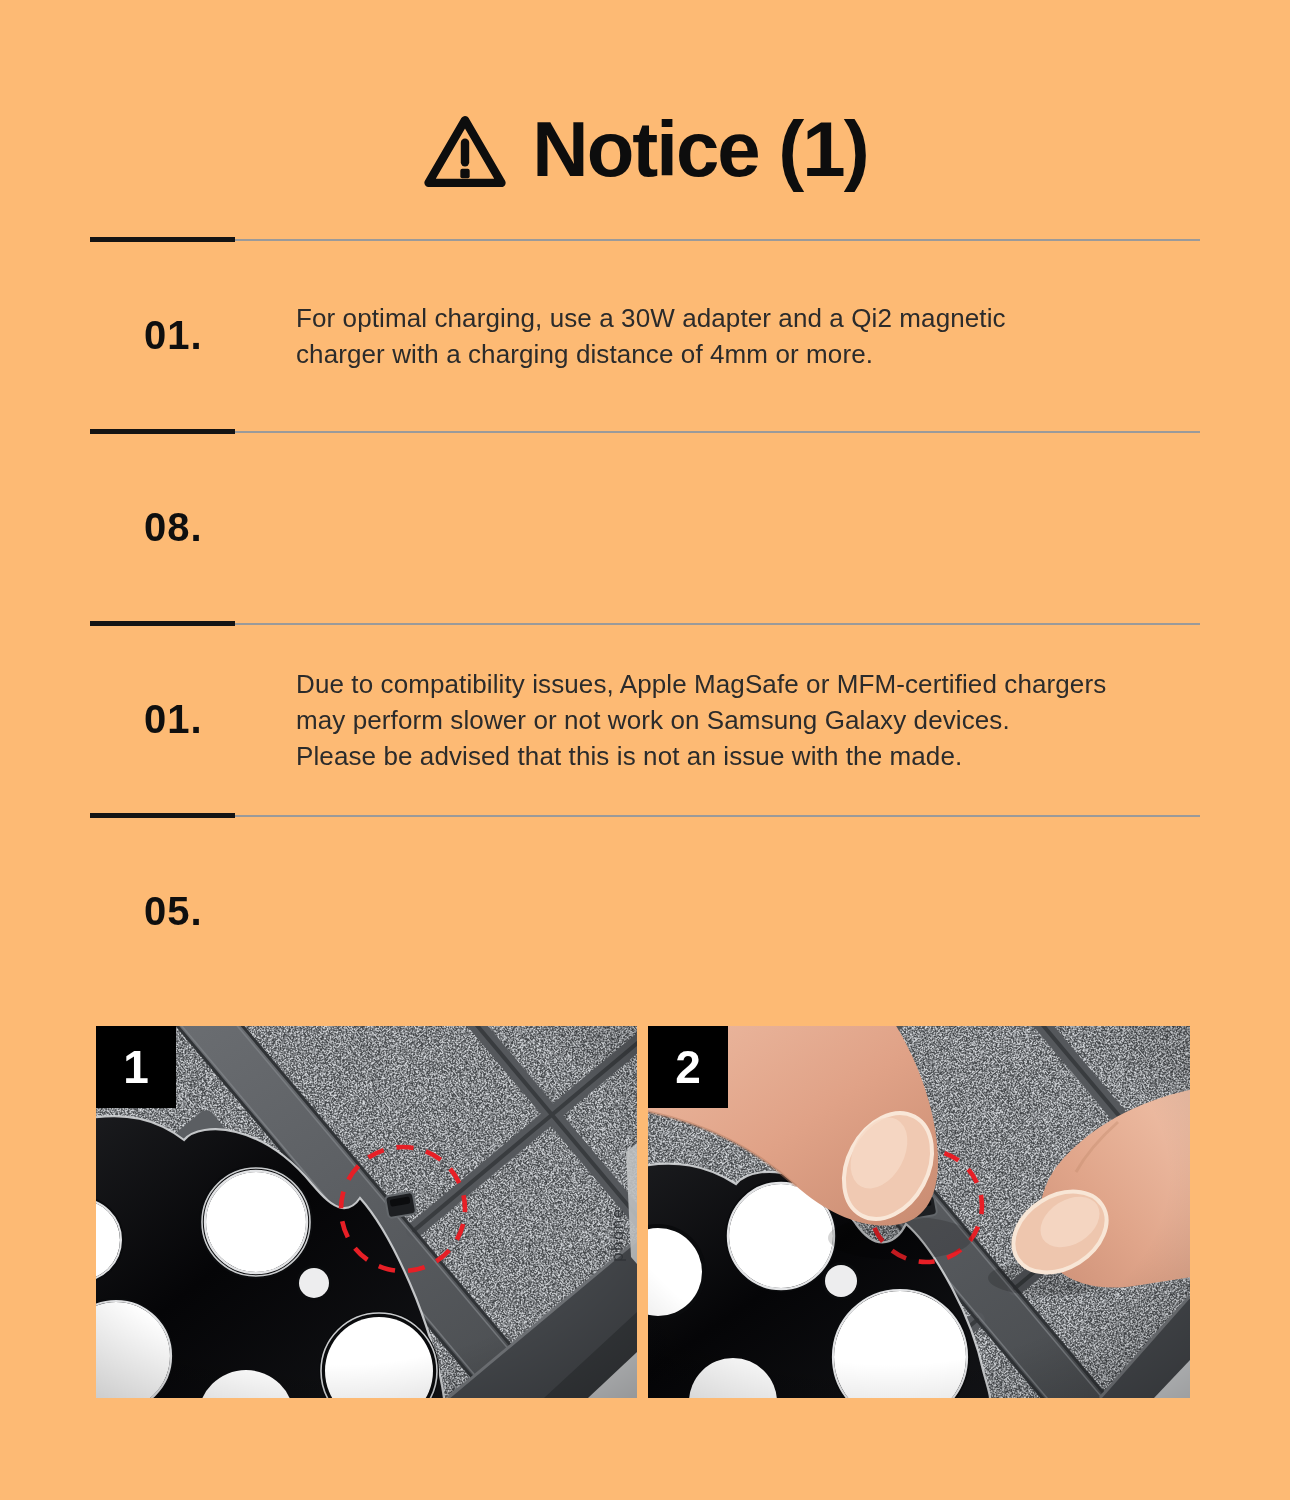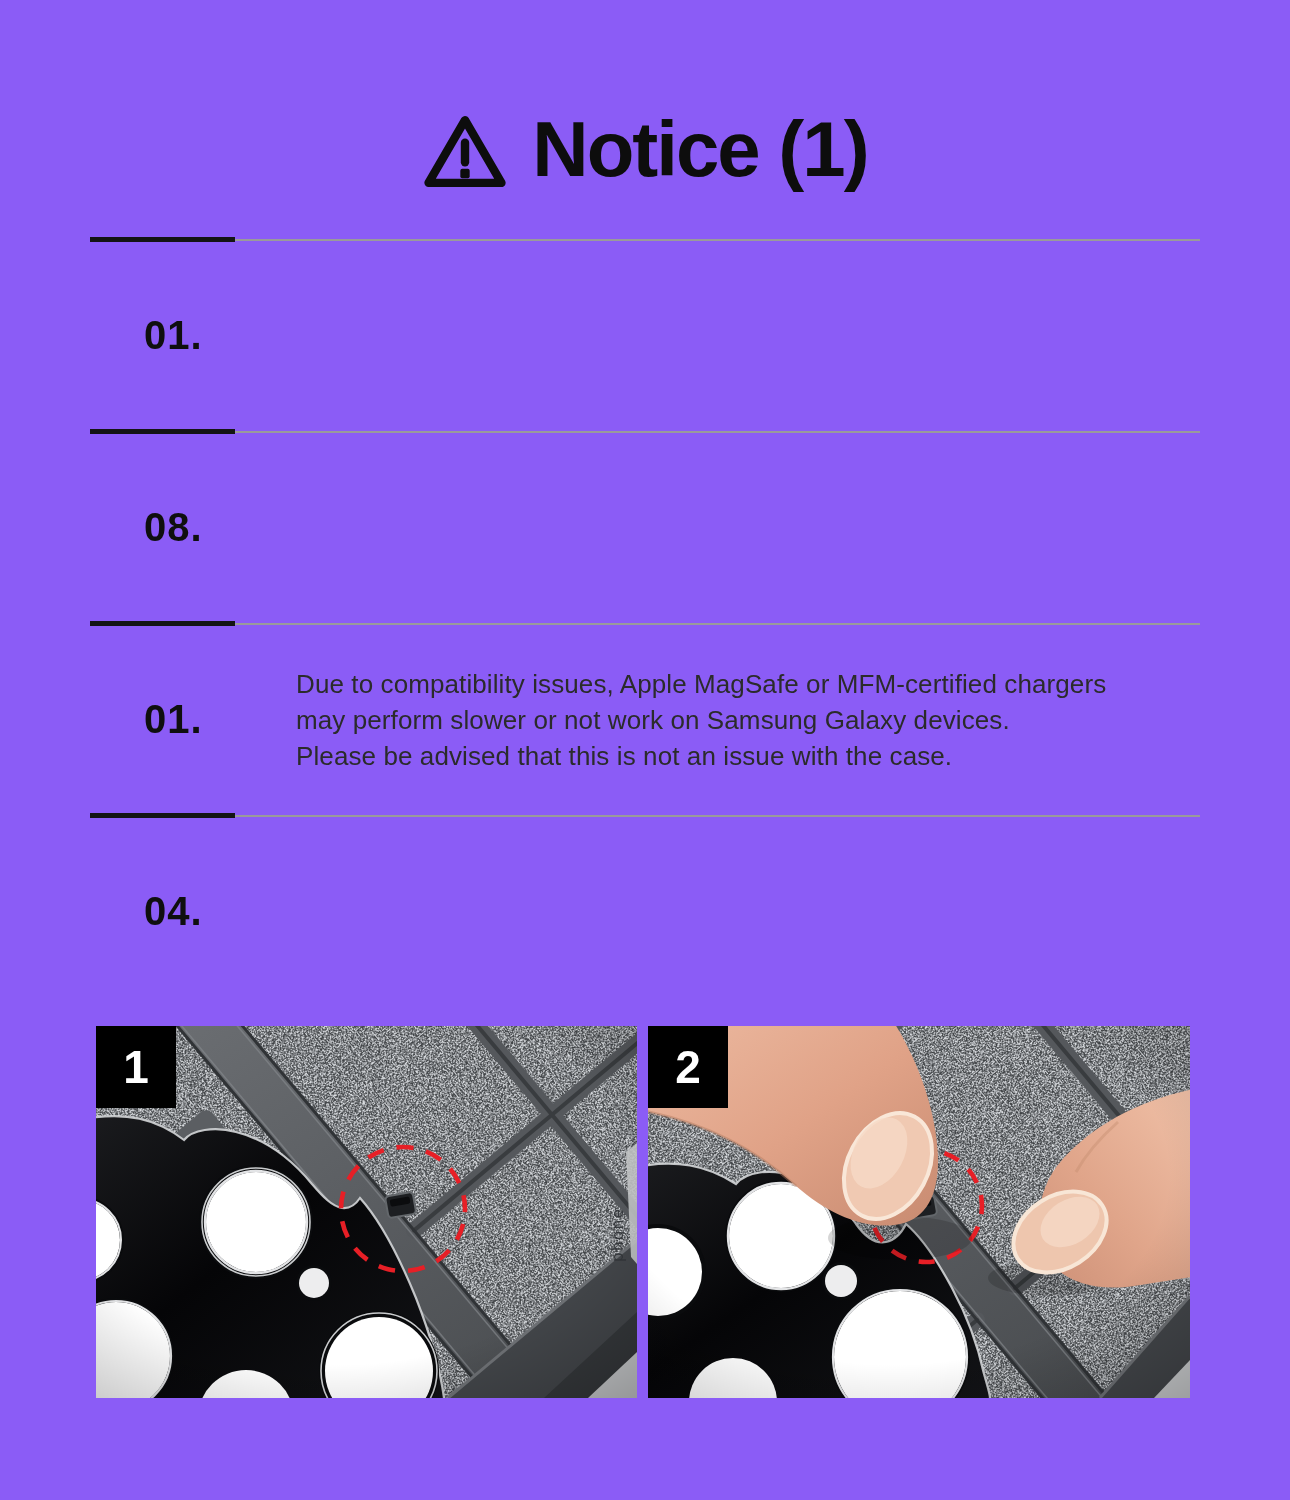--- a/index.html
+++ b/index.html
@@ -1,16 +1,16 @@
 <!DOCTYPE html>
 <html><head>
 <meta charset="utf-8">
 <style>
   html,body{margin:0;padding:0;background:#fff;}
-  .page{width:1290px;height:1500px;background:#8b5cf6;position:relative;overflow:hidden;
+  .page{width:1290px;height:1500px;background:#fdba74;position:relative;overflow:hidden;
         font-family:"Liberation Sans","DejaVu Sans",sans-serif;}
 
   
   .title-row{height:237px;box-sizing:border-box;padding-top:60px;
              display:flex;align-items:center;justify-content:center;gap:24px;}
   .warn-wrap svg{display:block;width:86px;height:78px;margin-top:6px;}
   .page-title{font-size:78px;font-weight:800;letter-spacing:-2px;color:#0d0d0d;margin:0;line-height:1;}
 
   
   .row{padding:0 90px;}
@@ -48,20 +48,22 @@
     <h1 class="page-title">Notice (1)</h1>
   </header>
 
   <section class="row">
     <div class="divider">
         <span class="d-black"></span>
         <span class="d-gray"></span>
       </div>
     <div class="row-body">
       <div class="num">01.</div>
+      <p class="txt">For optimal charging, use a 30W adapter and a Qi2 magnetic
+charger with a charging distance of 4mm or more.</p>
     </div>
   </section>
 
   <section class="row">
     <div class="divider">
         <span class="d-black"></span>
         <span class="d-gray"></span>
       </div>
     <div class="row-body">
       <div class="num">08.</div>
@@ -70,31 +72,31 @@
 
   <section class="row">
     <div class="divider">
         <span class="d-black"></span>
         <span class="d-gray"></span>
       </div>
     <div class="row-body">
       <div class="num">01.</div>
       <p class="txt">Due to compatibility issues, Apple MagSafe or MFM-certified chargers
 may perform slower or not work on Samsung Galaxy devices.
-Please be advised that this is not an issue with the case.</p>
+Please be advised that this is not an issue with the made.</p>
     </div>
   </section>
 
   <section class="row">
     <div class="divider">
         <span class="d-black"></span>
         <span class="d-gray"></span>
       </div>
     <div class="row-body">
-      <div class="num">04.</div>
+      <div class="num">05.</div>
     </div>
   </section>
 
   <div class="figures">
 
     <figure class="fig f1">
       <svg class="photo" viewBox="0 0 541 372" preserveAspectRatio="none">
         <defs>
           <linearGradient id="bg1" x1="0" y1="0" x2="1" y2="1">
             <stop offset="0" stop-color="#6d7074"></stop>

